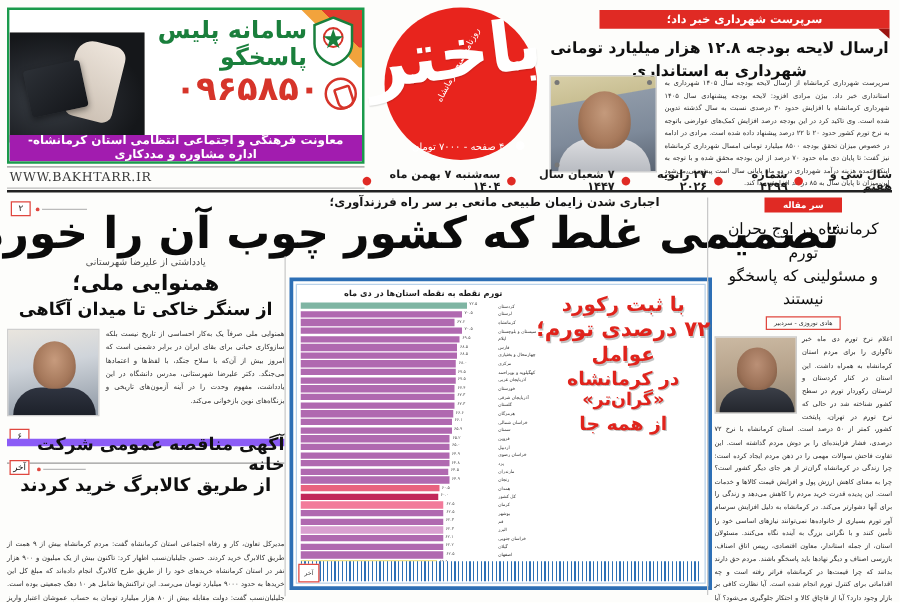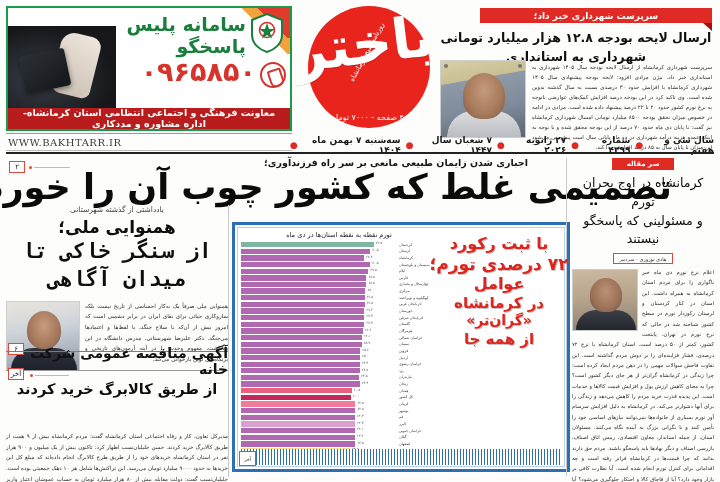--- a/index.html
+++ b/index.html
@@ -69,21 +69,21 @@
   .ad-phone-icon {
     position:absolute; right:4px; top:54px; width:26px; height:26px;
     border:2px solid #d6342a; border-radius:50%;
   }
   .ad-phone-icon:after{
     content:""; position:absolute; left:7px; top:5px; width:10px; height:14px;
     border:2px solid #d6342a; border-radius:2px 2px 6px 6px; transform:rotate(-18deg);
   }
   .ad-footer {
     position:absolute; left:0; right:0; bottom:0; height:21px;
-    background:#b91c1c; color:#fff; font-size:9.5px; font-weight:bold;
+    background:#a21caf; color:#fff; font-size:9.5px; font-weight:bold;
     display:flex; align-items:center; justify-content:center; text-align:center;
     padding:0 4px; line-height:1.1;
   }
 
   .site-url {
     position:absolute; left:8px; top:137px; font-size:10px;
     color:#3a3a3a; letter-spacing:.5px; direction:ltr;
     font-family:"DejaVu Serif","Liberation Serif",serif;
   }
   .rule-under-ad {
@@ -185,21 +185,21 @@
   }
   .pmark-rule { position:absolute; height:1px; background:#bbb; }
   .pmark-dot { position:absolute; width:3px; height:3px; background:#e0473f; border-radius:50%; }
 
   
   .col-left { position:absolute; left:6px; top:205px; width:222px; height:272px; }
   .byline-small { font-size:7.5px; color:#444; text-align:center; margin-bottom:2px; }
   .op-title {
     text-align:center; font-size:17px; font-weight:bold; color:#0e0e0e; line-height:1.35;
   }
-  .op-title .l2 { font-size:21px;font-family:Liberation Mono, monospace; }
+  .op-title .l2 { font-size:14px; }
   .op-body {
     margin-top:5px; font-size:5.6px; line-height:1.9; color:#2b2b2b;
     text-align:justify; columns:1;
   }
   .op-photo {
     float:left; width:74px; height:70px; margin:0 5px 2px 0;
     border:1px solid #cfcfcf;
     background:linear-gradient(170deg,#e9e5de 0%, #cfd4da 40%, #8e98a4 100%);
     position:relative; overflow:hidden;
   }
@@ -207,21 +207,21 @@
     content:""; position:absolute; left:20px; top:9px; width:34px; height:38px;
     background:radial-gradient(ellipse at 50% 40%, #c79b7d 0%, #a5785b 60%, #7a5540 100%);
     border-radius:50% 50% 44% 44%;
   }
   .op-photo:before{
     content:""; position:absolute; left:4px; bottom:0; width:66px; height:22px;
     background:linear-gradient(180deg,#2f3440,#1d212a); border-radius:22px 22px 0 0;
   }
   .tender-bar {
     position:absolute; left:0; right:0; top:146px; height:20px;
-    border-top:1px solid #8b5cf6; border-bottom:1px solid #999;
+    border-top:6px solid #8b5cf6; border-bottom:1px solid #999;
     display:flex; align-items:center; justify-content:center;
     font-size:14px; font-weight:bold; color:#111;
   }
   .news2-title {
     position:absolute; left:0; right:0; top:174px; text-align:center;
     font-size:14.5px; font-weight:bold; color:#0e0e0e; line-height:1.45;
   }
   .news2-body {
     position:absolute; left:0; right:0; top:226px;
     font-size:5.5px; line-height:1.95; color:#2b2b2b; text-align:justify;
@@ -247,21 +247,21 @@
   .ro2 { font-size:17px; }
   .ro3 { font-size:16px; }
   .ro4 { font-size:15px; }
   .ro5 { font-size:14px; }
   .ro6 { font-size:15px; }
 
   .chart-wrap {
     position:absolute; left:6px; top:6px; width:196px; height:216px; z-index:2;
   }
   .chart-title {
-    text-align:center; font-size:6.6px; font-weight:normal; color:#1a1a1a; margin-bottom:3px;
+    text-align:center; font-size:6.6px; font-weight:bold; color:#1a1a1a; margin-bottom:3px;
   }
   .chart-rows { position:relative; }
   .crow { display:flex; align-items:center; height:5.3px; margin-bottom:1.35px; }
   .clabel {
     width:40px; text-align:left; font-size:3.6px; color:#333; padding-left:2px;
     white-space:nowrap; overflow:hidden; direction:rtl;
   }
   .ctrack { position:relative; flex:1; height:5.3px; }
   .cbar { position:absolute; right:auto; left:0; top:0; height:5.3px; border-radius:0; }
   .cval {
@@ -378,21 +378,21 @@
 
   <div class="hr-main"></div>
 
   <div class="kicker-main">اجباری شدن زایمان طبیعی مانعی بر سر راه فرزندآوری؛</div>
   <div class="headline-main">تصمیمی غلط که کشور چوب آن را خورد</div>
   <div class="pmark" style="left:9px; top:161px;">۲</div>
   <span class="pmark-dot" style="left:29px; top:166px;"></span>
   <span class="pmark-rule" style="left:34px; top:167px; width:36px;"></span>
 
   <div class="col-left">
-    <div class="byline-small">یادداشتی از گذشته شهرستانی</div>
+    <div class="byline-small">یادداشتی از علیرضا شهرستانی</div>
     <div class="op-title">
       <div>همنوایی ملی؛</div>
       <div class="l2">از سنگر خاکی تا میدان آگاهی</div>
     </div>
     <div class="op-body">
       <span class="op-photo"></span>
       <span>همنوایی ملی صرفاً یک به‌کار احساسی از تاریخ نیست بلکه سازوکاری حیاتی برای بقای ایران در برابر دشمنی است که امروز بیش از آن‌که با سلاح جنگد، با لفظ‌ها و اعتماد‌ها می‌جنگد. دکتر علیرضا شهرستانی، مدرس دانشگاه در این یادداشت، مفهوم وحدت را در آینه آزمون‌های تاریخی و بزنگاه‌های نوین بازخوانی می‌کند.</span>
     </div>
 
     <div class="pmark" style="left:2px; top:138px;">۶</div>

